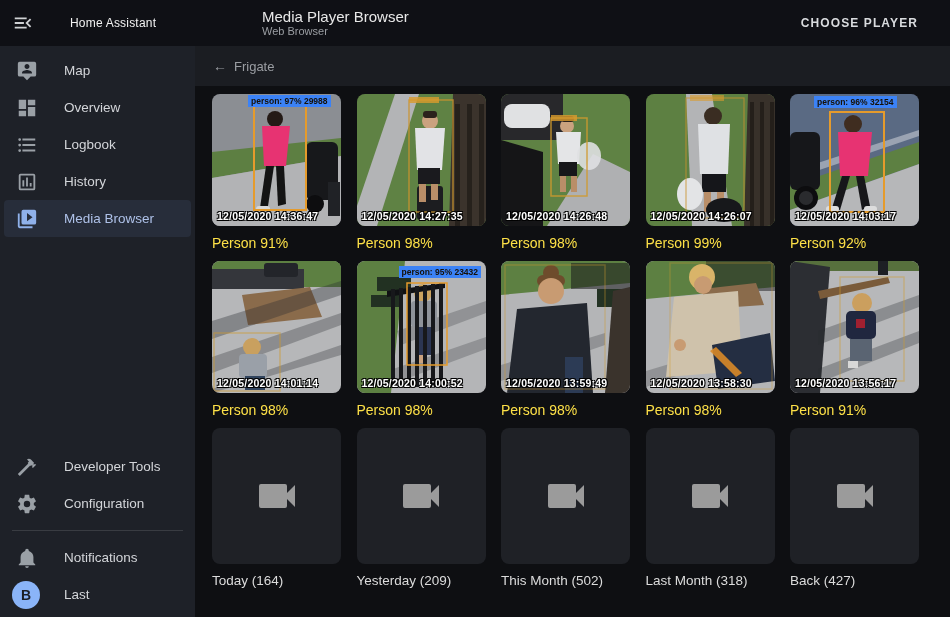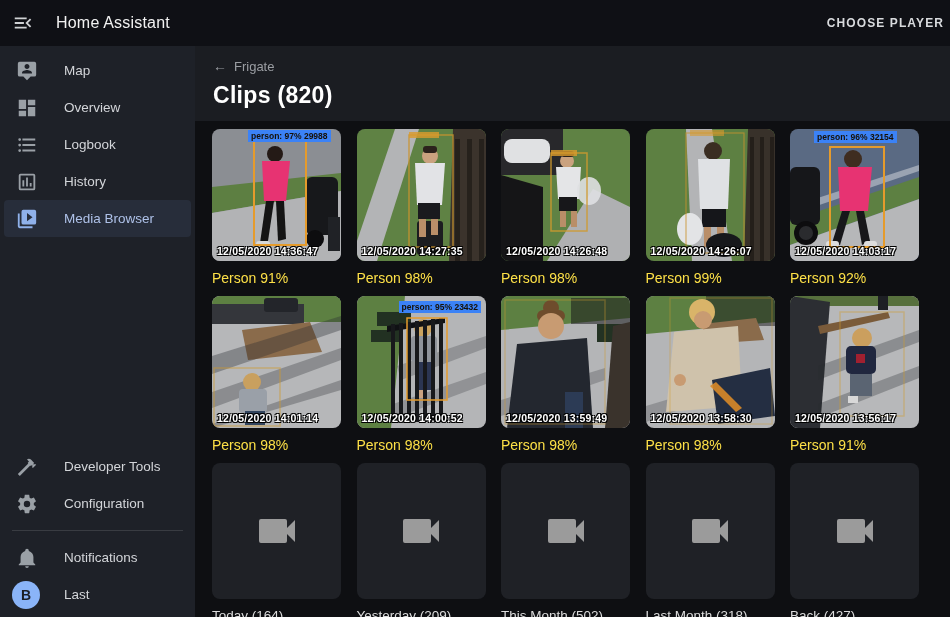--- a/index.html
+++ b/index.html
@@ -8,26 +8,26 @@
     font-family:"Liberation Sans", sans-serif;
     background:#0e0f12; color:#e0e0e0; position:relative;
   }
   
   .app-header{
     position:absolute; top:0; left:0; width:950px; height:46px;
     background:#0f1015; display:flex; align-items:center; z-index:10;
   }
   .menu-btn{ width:46px; height:46px; display:flex; align-items:center; justify-content:center;
     color:#cfd1d4; cursor:pointer; }
-  .app-title{ font-size:16px; color:#f2f2f2; margin-left:10px; letter-spacing:.2px; }
+  .app-title{ font-size:12px; color:#f2f2f2; margin-left:24px; letter-spacing:.2px; }
   .panel-head{ position:absolute; left:262px; top:0; height:46px; display:flex;
     flex-direction:column; justify-content:center; }
   .panel-title{ font-size:15px; color:#e8e8e8; line-height:17px; }
   .panel-subtitle{ font-size:11px; color:#9b9ea3; line-height:13px; }
-  .choose-player{ margin-left:auto; margin-right:6px; font-size:12px; font-weight:700;
+  .choose-player{ margin-left:auto; margin-right:32px; font-size:12px; font-weight:700;
     letter-spacing:1.1px; color:#d9dbde; cursor:pointer; background:none; border:none;
     font-family:"Liberation Sans",sans-serif; }
   
   .sidebar{
     position:absolute; top:46px; left:0; width:195px; height:571px;
     background:#1e2128; display:flex; flex-direction:column; padding:6px 0 4px 0;
   }
   .nav-item{ height:37px; display:flex; align-items:center; margin:0 4px; padding-left:12px;
     border-radius:4px; cursor:pointer; color:#d3d5d9; }
   .nav-icon{ width:22px; height:22px; color:#9aa0a6; flex:0 0 22px; }
@@ -73,20 +73,24 @@
 </head>
 <body>
 
 <header class="app-header">
   <div class="menu-btn">
     <svg viewBox="0 0 24 24" width="22" height="22" fill="currentColor">
         <path d="M21,15.61L19.59,17L14.58,12L19.59,7L21,8.39L17.44,12L21,15.61M3,6H16V8H3V6M3,13V11H13V13H3M3,18V16H16V18H3Z"></path>
       </svg>
   </div>
   <div class="app-title">Home Assistant</div>
+  <div class="panel-head">
+    <div class="panel-title">Media Player Browser</div>
+    <div class="panel-subtitle">Web Browser</div>
+  </div>
   <button class="choose-player">CHOOSE PLAYER</button>
 </header>
 
 <nav class="sidebar">
   <div class="nav-item">
     <span class="nav-icon">
       <svg viewBox="0 0 24 24" fill="currentColor">
           <path d="M20,2H4A2,2 0 0,0 2,4V16A2,2 0 0,0 4,18H8L12,22L16,18H20A2,2 0 0,0 22,16V4A2,2 0 0,0 20,2M12,4.3C13.5,4.3 14.7,5.5 14.7,7C14.7,8.5 13.5,9.7 12,9.7C10.5,9.7 9.3,8.5 9.3,7C9.3,5.5 10.5,4.3 12,4.3M17.4,14.6H6.6V13.8C6.6,12 10.2,11 12,11C13.8,11 17.4,12 17.4,13.8V14.6Z"></path>
         </svg>
     </span>
@@ -159,21 +163,20 @@
     <span class="user-name">Last</span>
   </div>
 </nav>
 
 <main class="main">
   <div class="content-header">
     <div class="breadcrumb">
       <span class="back-arrow">←</span>
       <span>Frigate</span>
     </div>
-    <div class="page-title">Clips (820)</div>
   </div>
 
   <div class="grid-area">
     <div class="grid">
 
       <div class="clip-card">
         <div class="thumb">
           <svg viewBox="0 0 129 132" preserveAspectRatio="none">
             <rect width="129" height="132" fill="#8b8e93"></rect>
             <polygon points="0,58 129,44 129,62 0,84" fill="#5d7f42"></polygon>

